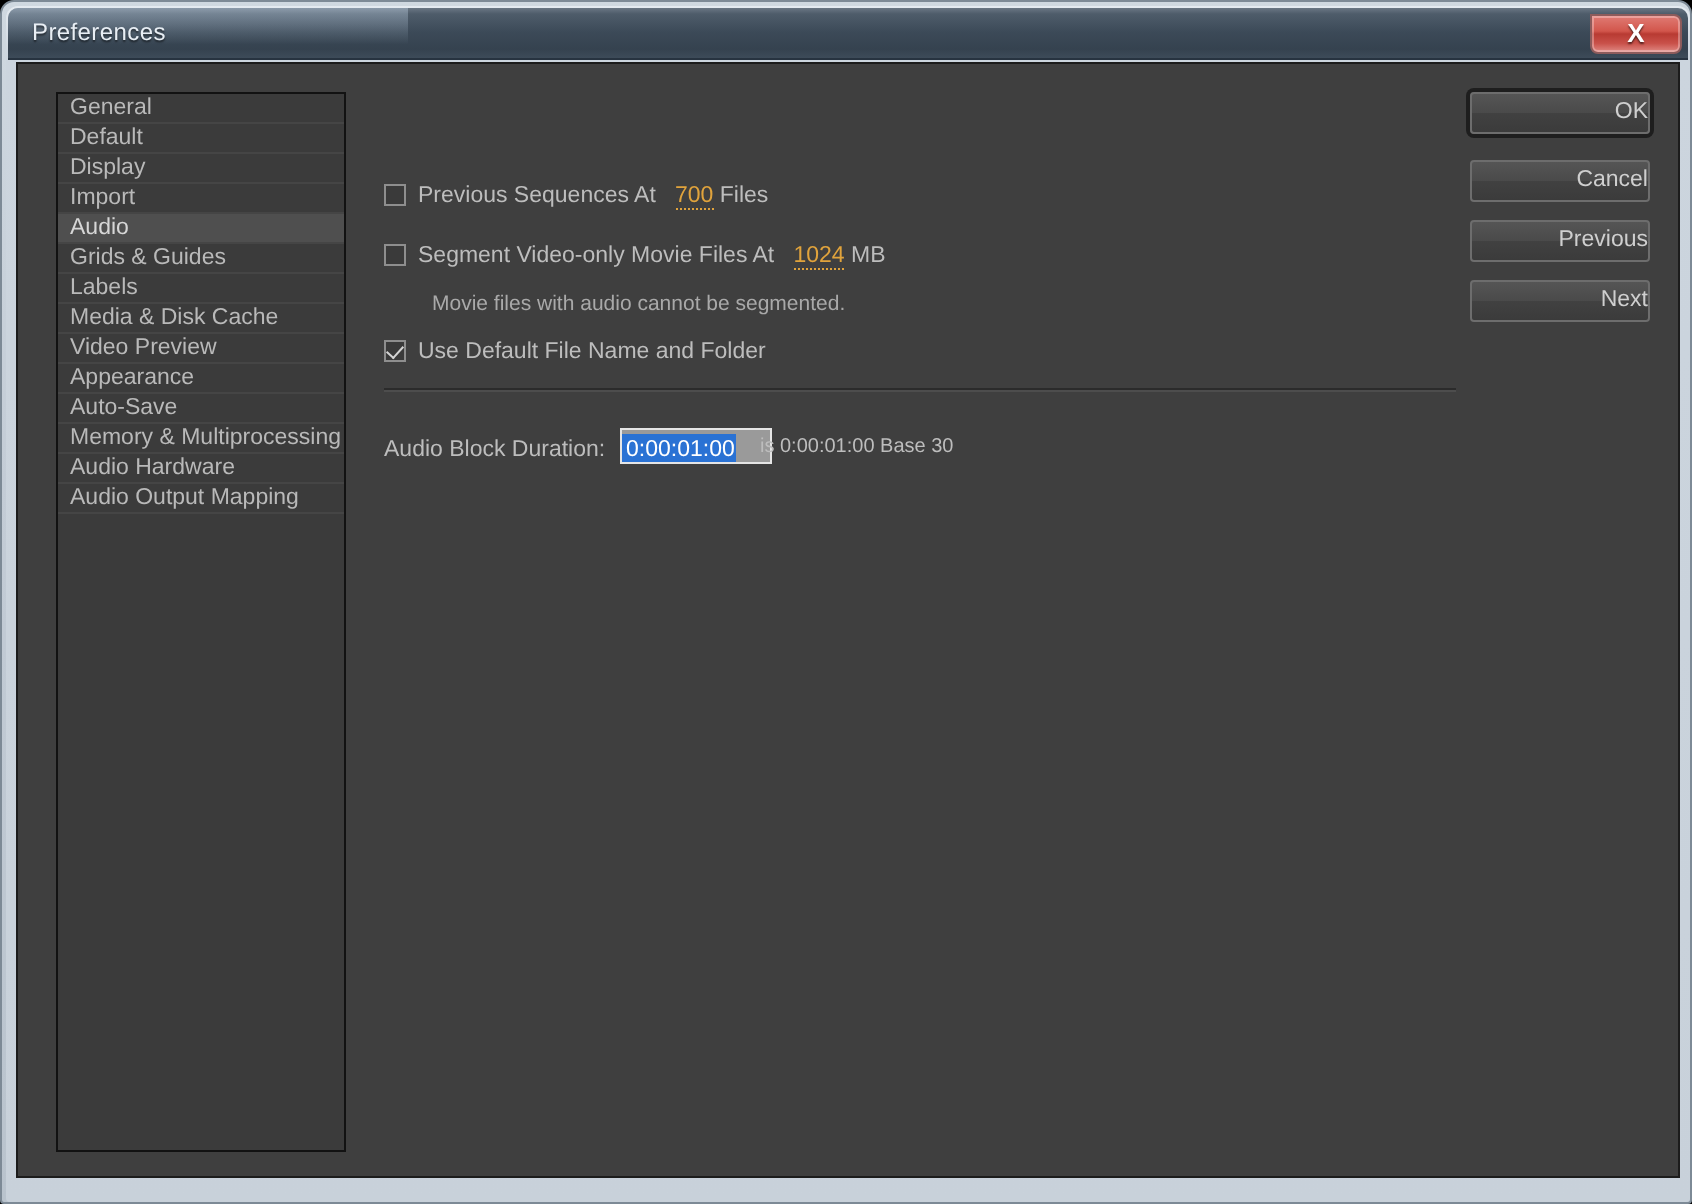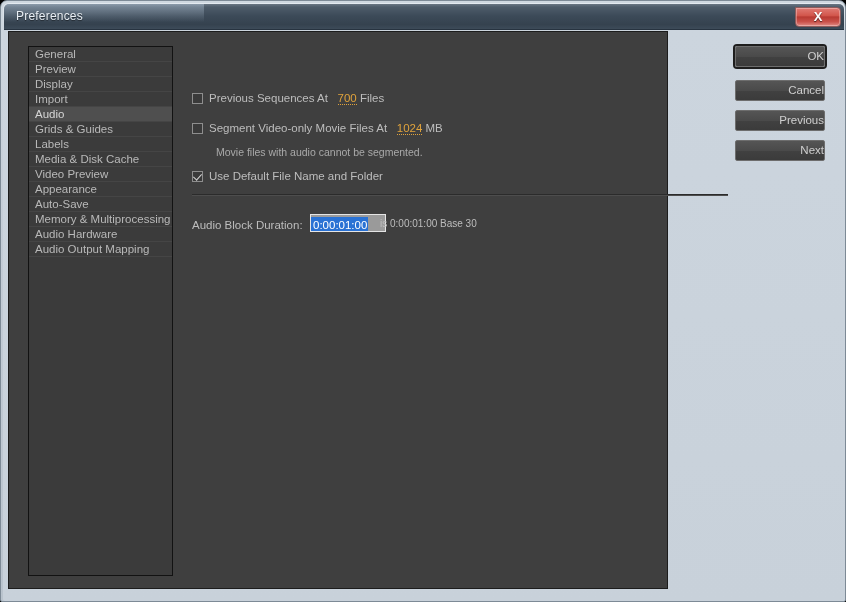--- a/index.html
+++ b/index.html
@@ -87,21 +87,21 @@
     font-size: 13px;
     font-weight: bold;
     color: #ffffff;
     text-shadow: 0 1px 1px rgba(0,0,0,0.6);
   }
 
   
   #dialog-body {
     position: absolute;
     left: 7px; top: 30px;
-    width: 660px;
+    width: 832px;
     height: 558px;
     box-sizing: border-box;
     background: #3f3f3f;
     border: 1px solid #1c1c1c;
   }
 
   
   #category-list {
     position: absolute;
     left: 19px; top: 14px;
@@ -256,21 +256,21 @@
     <div id="title-text">Preferences</div>
     <div id="close-button">
       <div class="x">X</div>
     </div>
   </div>
 
   <div id="dialog-body">
 
     <div id="category-list">
       <div class="cat-item">General</div>
-      <div class="cat-item">Preview</div>
+      <div class="cat-item">Default</div>
       <div class="cat-item">Display</div>
       <div class="cat-item">Import</div>
       <div class="cat-item selected">Audio</div>
       <div class="cat-item">Grids &amp; Guides</div>
       <div class="cat-item">Labels</div>
       <div class="cat-item">Media &amp; Disk Cache</div>
       <div class="cat-item">Video Preview</div>
       <div class="cat-item">Appearance</div>
       <div class="cat-item">Auto-Save</div>
       <div class="cat-item">Memory &amp; Multiprocessing</div>

